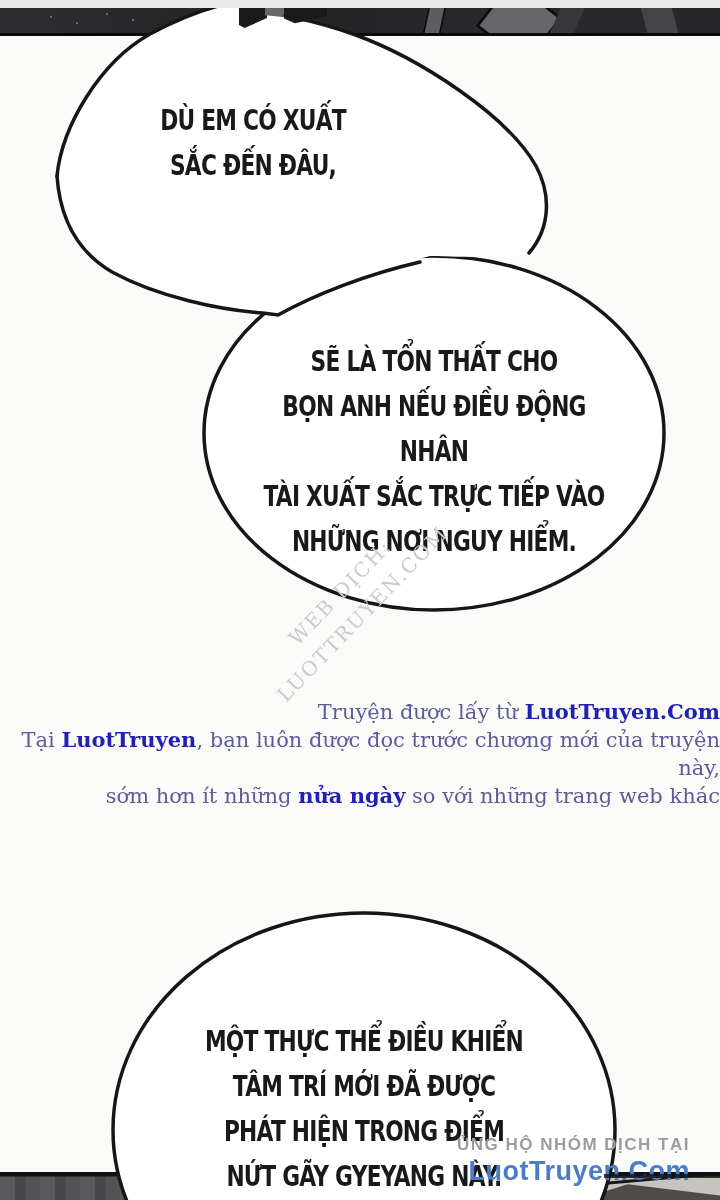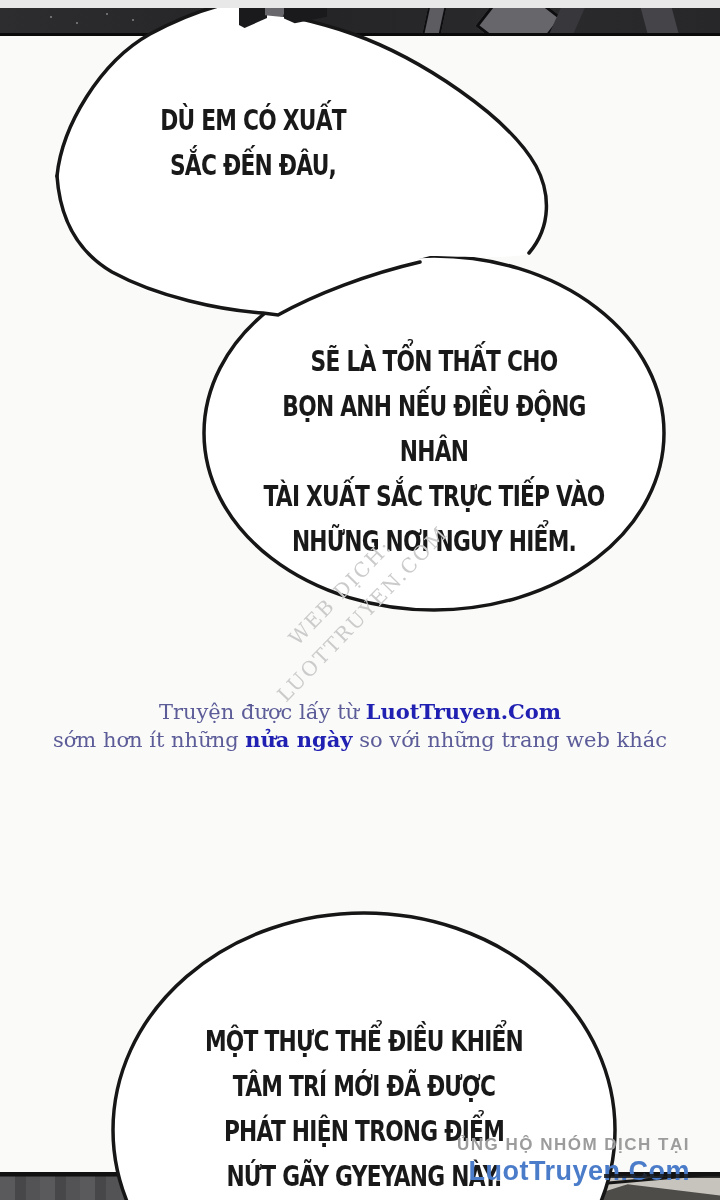--- a/index.html
+++ b/index.html
@@ -53,21 +53,21 @@
   .b1 { left:38px;  top:90px;   width:430px; }
   .b2 { left:204px; top:331px;  width:460px; }
   .b3 { left:134px; top:1011px; width:460px; }
 
   
   .wm-center { position:absolute; left:225px; top:564px; width:255px; height:64px; z-index:12;
     transform:rotate(-46deg); text-align:center; color:var(--wm-center,#cbcbcb);
     font-family:"DejaVu Serif", serif; font-size:20px; line-height:31px; letter-spacing:2px; }
 
   
-  .notice { position:absolute; left:0; top:690px; width:720px; z-index:10; text-align:center;
+  .notice { position:absolute; left:0; top:690px; width:720px; z-index:10; text-align:right;
     font-family:"DejaVu Serif", serif; font-size:21px; line-height:28px;
     color:var(--notice-normal,#5c5c99); }
   .notice b { color:var(--notice-bold,#2020b2); font-weight:bold; }
 
   
   .wm-bottom { position:absolute; right:30px; top:1126px; z-index:30; text-align:right;
     font-family:"Liberation Sans", sans-serif; font-weight:bold; }
   .wm-bottom .l1 { font-size:17px; line-height:22px; letter-spacing:1.5px; color:var(--wm1,#9c9c9c); }
   .wm-bottom .l2 { font-size:27px; line-height:30px; letter-spacing:.5px; color:var(--wm2,#4a7cc9); }
   .strike { position:absolute; left:604px; top:1166px; width:116px; height:4px;
@@ -136,20 +136,21 @@
     <div>NỨT GÃY GYEYANG NÀY.</div>
   </div>
 
   <div class="wm-center">
     <div>WEB DỊCH:</div>
     <div>LUOTTRUYEN.COM</div>
   </div>
 
   <div class="notice">
     <div><span>Truyện được lấy từ </span><b>LuotTruyen.Com</b></div>
+    <div><span>Tại </span><b>LuotTruyen</b><span>, bạn luôn được đọc trước chương mới của truyện này,</span></div>
     <div><span>sớm hơn ít những </span><b>nửa ngày</b><span> so với những trang web khác</span></div>
   </div>
 
   <div class="wm-bottom">
     <div class="l1">ỦNG HỘ NHÓM DỊCH TẠI</div>
     <div class="l2">LuotTruyen.Com</div>
   </div>
   <div class="strike"></div>
 
 </div>

